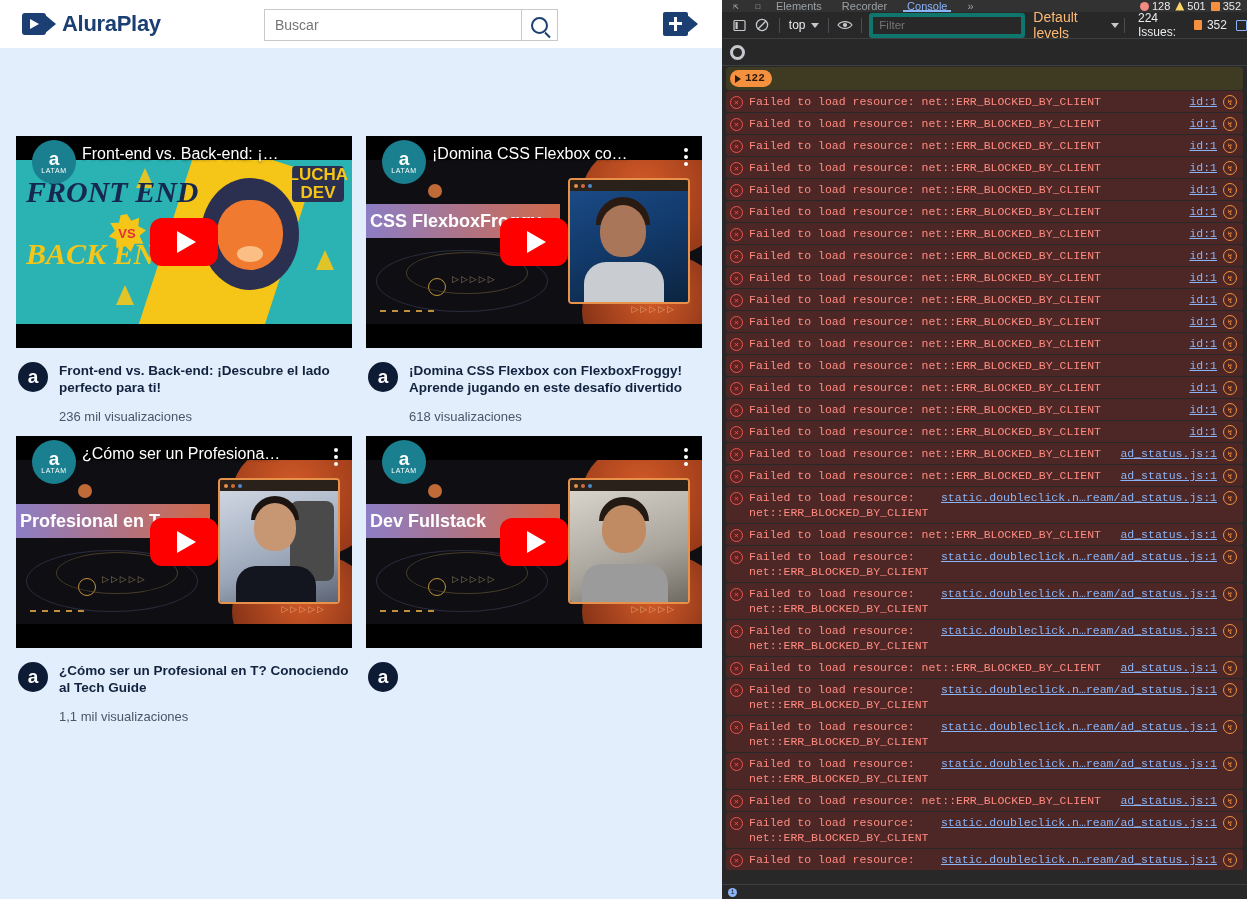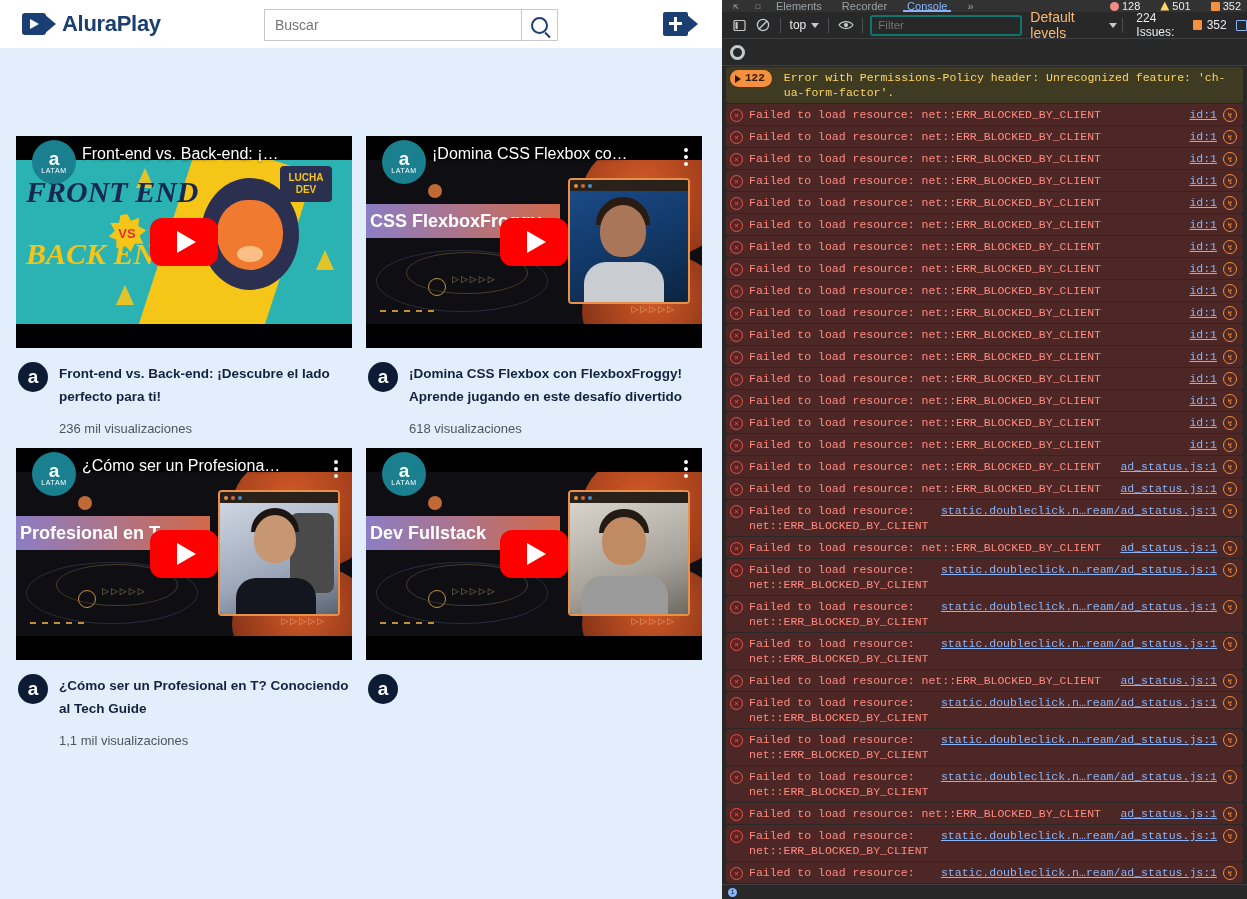--- a/index.html
+++ b/index.html
@@ -47,21 +47,21 @@
   .artA .t1{position:absolute;left:10px;top:18px;color:#16284f;font-size:30px;font-weight:bold;font-style:italic;font-family:"Liberation Serif",serif;line-height:28px;}
   .artA .t2{position:absolute;left:10px;top:80px;color:#f5c518;font-size:30px;font-weight:bold;font-style:italic;font-family:"Liberation Serif",serif;line-height:28px;}
   .artA .mask{position:absolute;left:185px;top:18px;width:98px;height:112px;border-radius:50%;background:#2b2f50;}
   .artA .mask:before{content:"";position:absolute;left:16px;top:22px;width:66px;height:70px;background:#f07a30;border-radius:46% 46% 50% 50%;}
   .artA .mask:after{content:"";position:absolute;left:36px;top:68px;width:26px;height:16px;background:#fbbf85;border-radius:50%;}
   .artA .vs{position:absolute;left:92px;top:54px;width:38px;height:38px;background:#f5c518;color:#e0313a;font-size:13px;font-weight:bold;display:flex;align-items:center;justify-content:center;clip-path:polygon(50% 0,61% 18%,82% 10%,80% 32%,100% 43%,83% 57%,93% 78%,70% 78%,60% 100%,44% 82%,22% 90%,22% 68%,2% 59%,18% 44%,6% 24%,29% 23%,33% 3%);}
   .artA .bolt{position:absolute;width:0;height:0;border-left:9px solid transparent;border-right:9px solid transparent;border-bottom:20px solid #f5c518;opacity:.9;}
   .artA .b1{left:120px;top:8px;}
   .artA .b2{left:300px;top:90px;}
   .artA .b3{left:100px;top:125px;}
-  .artA .lucha{position:absolute;right:20px;top:6px;width:52px;height:36px;background:#2b2f50;border-radius:4px;color:#f5c518;font-size:10px;font-weight:bold;display:flex;align-items:center;justify-content:center;line-height:12px;text-align:center;}
+  .artA .lucha{position:absolute;right:8px;top:6px;width:52px;height:36px;background:#2b2f50;border-radius:4px;color:#f5c518;font-size:17px;font-weight:bold;display:flex;align-items:center;justify-content:center;line-height:18px;text-align:center;}
 
   
   .artDark{position:absolute;inset:0;background:#0f0f13;overflow:hidden;}
   .artDark .blobO{position:absolute;right:-30px;top:-20px;width:150px;height:120px;background:radial-gradient(circle at 40% 40%,#e8622a,#8c2f12);border-radius:50% 40% 60% 50%;opacity:.9;}
   .artDark .blobO2{position:absolute;right:-20px;bottom:-40px;width:140px;height:110px;background:radial-gradient(circle at 50% 40%,#e8622a,#7a2a12);border-radius:55% 45% 50% 50%;opacity:.9;}
   .artDark .ribbon{position:absolute;left:-6px;top:44px;width:200px;height:34px;background:linear-gradient(90deg,#8a7ec8,#d0694a);display:flex;align-items:center;}
   .artDark .ribbon span{color:#fff;font-size:18px;font-weight:bold;padding-left:10px;white-space:nowrap;}
   .artDark .wire{position:absolute;left:10px;bottom:12px;width:170px;height:60px;border:1px solid #3a3f5a;border-radius:50%;opacity:.6;}
   .artDark .wire2{position:absolute;left:40px;bottom:30px;width:120px;height:40px;border:1px solid #6d5a3a;border-radius:50%;opacity:.6;}
   .artDark .dot{position:absolute;left:62px;top:24px;width:14px;height:14px;border-radius:50%;background:#c06a38;}
@@ -87,44 +87,44 @@
   .vidC .hair{position:absolute;left:31px;top:5px;width:48px;height:24px;border-radius:24px 24px 0 0;background:#1c1410;}
   .vidC .body{position:absolute;left:16px;bottom:0;width:80px;height:36px;border-radius:20px 20px 0 0;background:#14161f;}
   .vidD{background:linear-gradient(160deg,#d8d4cc 0%,#a8a39a 60%,#6e6a62 100%);position:relative;}
   .vidD .face{position:absolute;left:32px;top:14px;width:44px;height:48px;border-radius:50% 50% 45% 45%;background:#c08a63;}
   .vidD .hair{position:absolute;left:29px;top:6px;width:50px;height:24px;border-radius:24px 24px 0 0;background:#231a14;}
   .vidD .body{position:absolute;left:12px;bottom:0;width:86px;height:38px;border-radius:20px 20px 0 0;background:#9b9b9b;}
 
   .meta{display:flex;gap:11px;padding:14px 2px 0 2px;}
   .meta-avatar{width:30px;height:30px;border-radius:50%;background:#0d1b34;color:#fff;display:flex;align-items:center;justify-content:center;font-size:19px;font-weight:bold;flex:0 0 30px;}
   .meta-txt{flex:1;}
-  .meta-title{font-size:13.5px;font-weight:bold;color:#13233f;line-height:23px;}
+  .meta-title{font-size:13.5px;font-weight:bold;color:#13233f;line-height:17px;}
   .meta-views{font-size:13px;color:#4a5666;margin-top:13px;}
 
   
   .devtools{width:525px;height:899px;background:#282828;color:#e8eaed;font-family:"Liberation Mono",monospace;position:relative;overflow:hidden;}
   .dt-tabs{height:12px;background:#323232;display:flex;align-items:flex-end;overflow:hidden;position:relative;}
   .dt-tabs .ico{width:16px;height:12px;margin-left:6px;opacity:.85;font-size:9px;color:#cfd2d5;display:flex;align-items:flex-end;justify-content:center;}
   .dt-tab{font-family:"Liberation Sans",sans-serif;font-size:11px;color:#9aa0a6;padding:0 10px;line-height:12px;position:relative;white-space:nowrap;cursor:pointer;}
   .dt-tab.active{color:#8ab4f8;}
   .dt-tab.active:after{content:"";position:absolute;left:6px;right:6px;bottom:0;height:2px;background:#8ab4f8;}
-  .dt-counts{margin-left:auto;display:flex;align-items:flex-end;gap:20px;padding-right:6px;font-family:"Liberation Sans",sans-serif;font-size:11px;line-height:12px;}
+  .dt-counts{margin-left:auto;display:flex;align-items:flex-end;gap:5px;padding-right:6px;font-family:"Liberation Sans",sans-serif;font-size:11px;line-height:12px;}
   .cnt-err{color:#e8eaed;display:flex;align-items:center;gap:3px;}
   .cnt-err .b{width:9px;height:9px;border-radius:50%;background:#f28b82;display:inline-block;}
   .cnt-warn{color:#e8eaed;display:flex;align-items:center;gap:3px;}
   .cnt-warn .b{width:9px;height:9px;background:#fdd663;display:inline-block;clip-path:polygon(50% 0,100% 100%,0 100%);}
   .cnt-iss{color:#e8eaed;display:flex;align-items:center;gap:3px;}
   .cnt-iss .b{width:9px;height:9px;background:#f5913e;display:inline-block;border-radius:1px;}
 
   .dt-toolbar{height:26px;background:#282828;display:flex;align-items:center;gap:0;border-bottom:1px solid #3c4043;padding-left:6px;}
   .tb-btn{width:26px;height:22px;display:flex;align-items:center;justify-content:center;cursor:pointer;color:#c5c8cc;}
   .tb-sep{width:1px;height:15px;background:#4a4d51;margin:0 5px;}
   .tb-top{font-family:"Liberation Sans",sans-serif;font-size:12px;color:#e8eaed;display:flex;align-items:center;gap:5px;padding:0 4px;cursor:pointer;}
   .caret{width:0;height:0;border-left:4px solid transparent;border-right:4px solid transparent;border-top:5px solid #c5c8cc;}
-  .tb-filter{width:136px;height:17px;background:#282828;border:2px solid #0f766e;border-radius:3px;color:#9aa0a6;font-family:"Liberation Sans",sans-serif;font-size:11.5px;padding:0 6px;outline:none;margin-left:2px;}
+  .tb-filter{width:136px;height:17px;background:#282828;border:4px solid #0f766e;border-radius:3px;color:#9aa0a6;font-family:"Liberation Sans",sans-serif;font-size:11.5px;padding:0 6px;outline:none;margin-left:2px;}
   .tb-levels{font-family:"Liberation Sans",sans-serif;font-size:14px;color:#fdba74;display:flex;align-items:center;gap:5px;margin-left:8px;cursor:pointer;}
   .tb-issues{font-family:"Liberation Sans",sans-serif;font-size:12px;color:#e8eaed;display:flex;align-items:center;gap:5px;margin-left:8px;cursor:pointer;}
   .iss-badge{width:10px;height:10px;background:#f5913e;border-radius:1px;display:inline-block;}
   .msg-ico{width:11px;height:9px;border:1.5px solid #8ab4f8;border-radius:1px;display:inline-block;margin-left:4px;}
 
   .dt-settings{height:26px;display:flex;align-items:center;padding-left:8px;border-bottom:1px solid #3c4043;}
   .gear{width:15px;height:15px;border-radius:50%;border:3px solid #c5c8cc;box-sizing:border-box;position:relative;cursor:pointer;}
 
   .console{position:absolute;left:0;top:64px;right:0;bottom:0;overflow:hidden;padding:2px 0 0 0;}
   .row{margin:1px 4px;border-radius:3px;display:flex;align-items:flex-start;font-size:11.5px;line-height:15px;padding:3px 6px 3px 4px;box-sizing:border-box;}
@@ -425,21 +425,20 @@
     <div class="dt-settings">
       <span class="gear"></span>
     </div>
 
     <div class="console">
         <div class="row warn">
           <span class="grp-badge">
             <span class="tri"></span>
             <span>122</span>
           </span>
-          <span class="row-text">Error with Permissions-Policy header: Unrecognized feature: 'ch-ua-form-factor'.</span>
         </div>
         <div class="row err">
           <span class="err-ico">✕</span>
           <span class="row-text">Failed to load resource: net::ERR_BLOCKED_BY_CLIENT</span>
           <span class="row-link">id:1</span>
           <span class="row-badge">↯</span>
         </div>
         <div class="row err">
           <span class="err-ico">✕</span>
           <span class="row-text">Failed to load resource: net::ERR_BLOCKED_BY_CLIENT</span>

